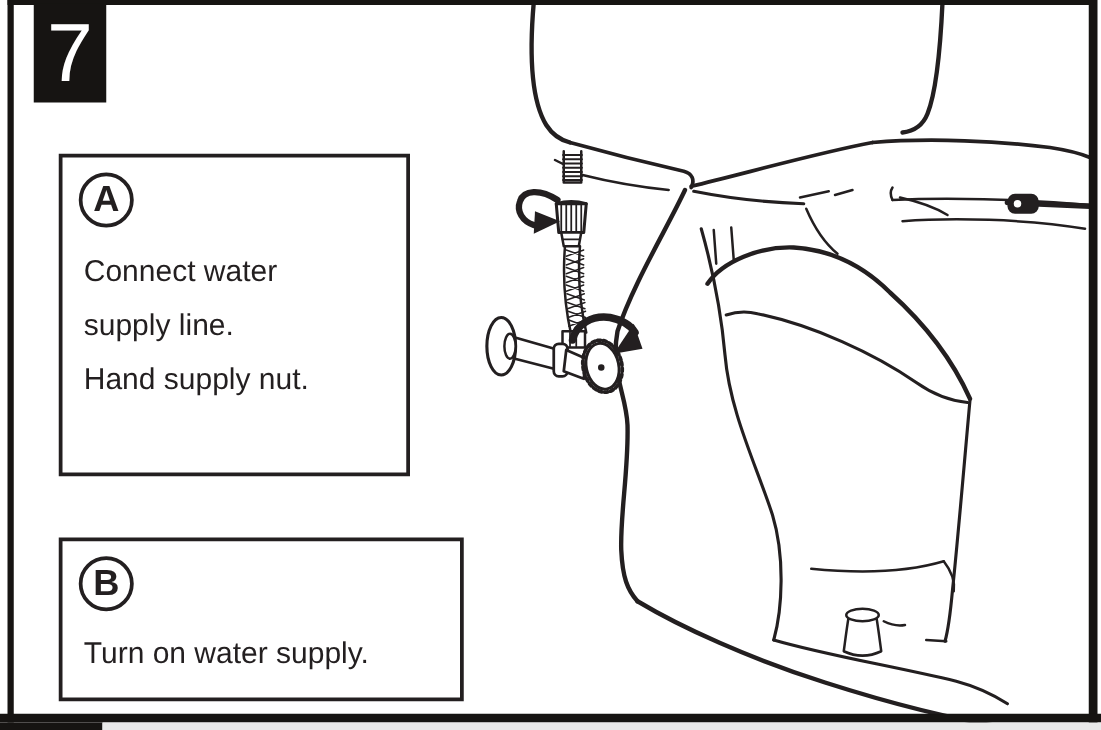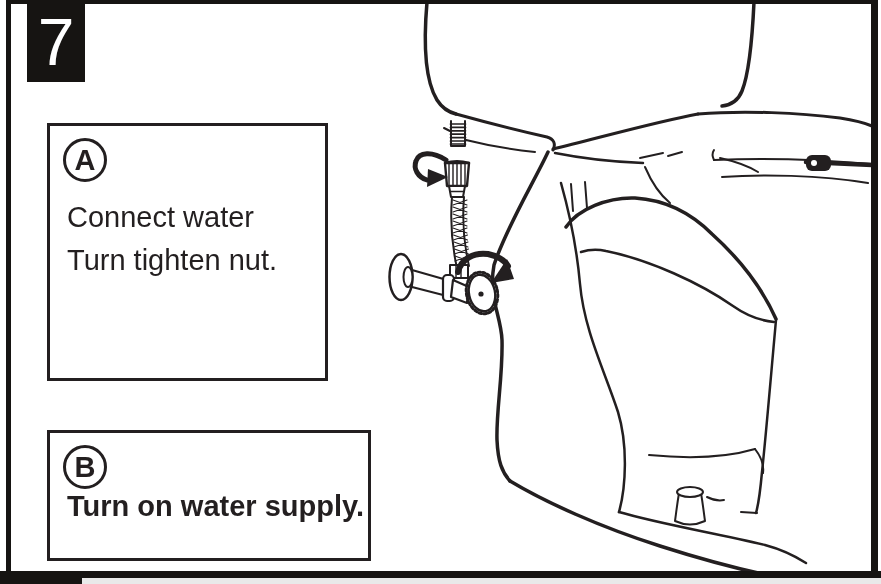--- a/index.html
+++ b/index.html
@@ -24,23 +24,23 @@
   #step-badge span{color:#ffffff;font-size:66px;line-height:79px;font-weight:400;}
   
   .callout{position:absolute;border:3px solid #231f20;background:#ffffff;box-sizing:border-box;}
   #callout-a{left:47px;top:123px;width:281px;height:258px;}
   #callout-b{left:47px;top:430px;width:324px;height:131px;}
   .callout .bubble{
     position:absolute;left:13px;top:12px;width:44px;height:44px;border:3px solid #231f20;
     border-radius:50%;display:flex;align-items:center;justify-content:center;box-sizing:border-box;
   }
   .callout .bubble span{font-size:29px;font-weight:bold;line-height:1;}
-  .callout .text{position:absolute;left:17px;font-size:29px;line-height:43px;white-space:nowrap;}
+  .callout .text{position:absolute;left:17px;font-size:24px;line-height:43px;white-space:nowrap;}
   #callout-a .text{top:70px;}
-  #callout-b .text{top:52px;font-weight:bold;}
+  #callout-b .text{top:68px;}
   #art{position:absolute;left:0;top:0;}
 </style>
 </head>
 <body>
 
 <div id="stage">
 
   <svg id="art" width="881" height="584" viewBox="0 0 881 584" fill="none" stroke="#231f20" stroke-linecap="round" stroke-linejoin="round" aria-label="Toilet side view showing water supply line connected to fill valve shank and shut-off valve">
 
     <g>
@@ -157,21 +157,22 @@
   <div id="step-badge">
     <span>7</span>
   </div>
 
   <div class="callout" id="callout-a">
     <div class="bubble">
       <span>A</span>
     </div>
     <div class="text">
       <div>Connect water</div>
-      <div>Turn tighten nut.</div>
+      <div>supply line.</div>
+      <div>Hand supply nut.</div>
     </div>
   </div>
 
   <div class="callout" id="callout-b">
     <div class="bubble">
       <span>B</span>
     </div>
     <div class="text">
       <div>Turn on water supply.</div>
     </div>

